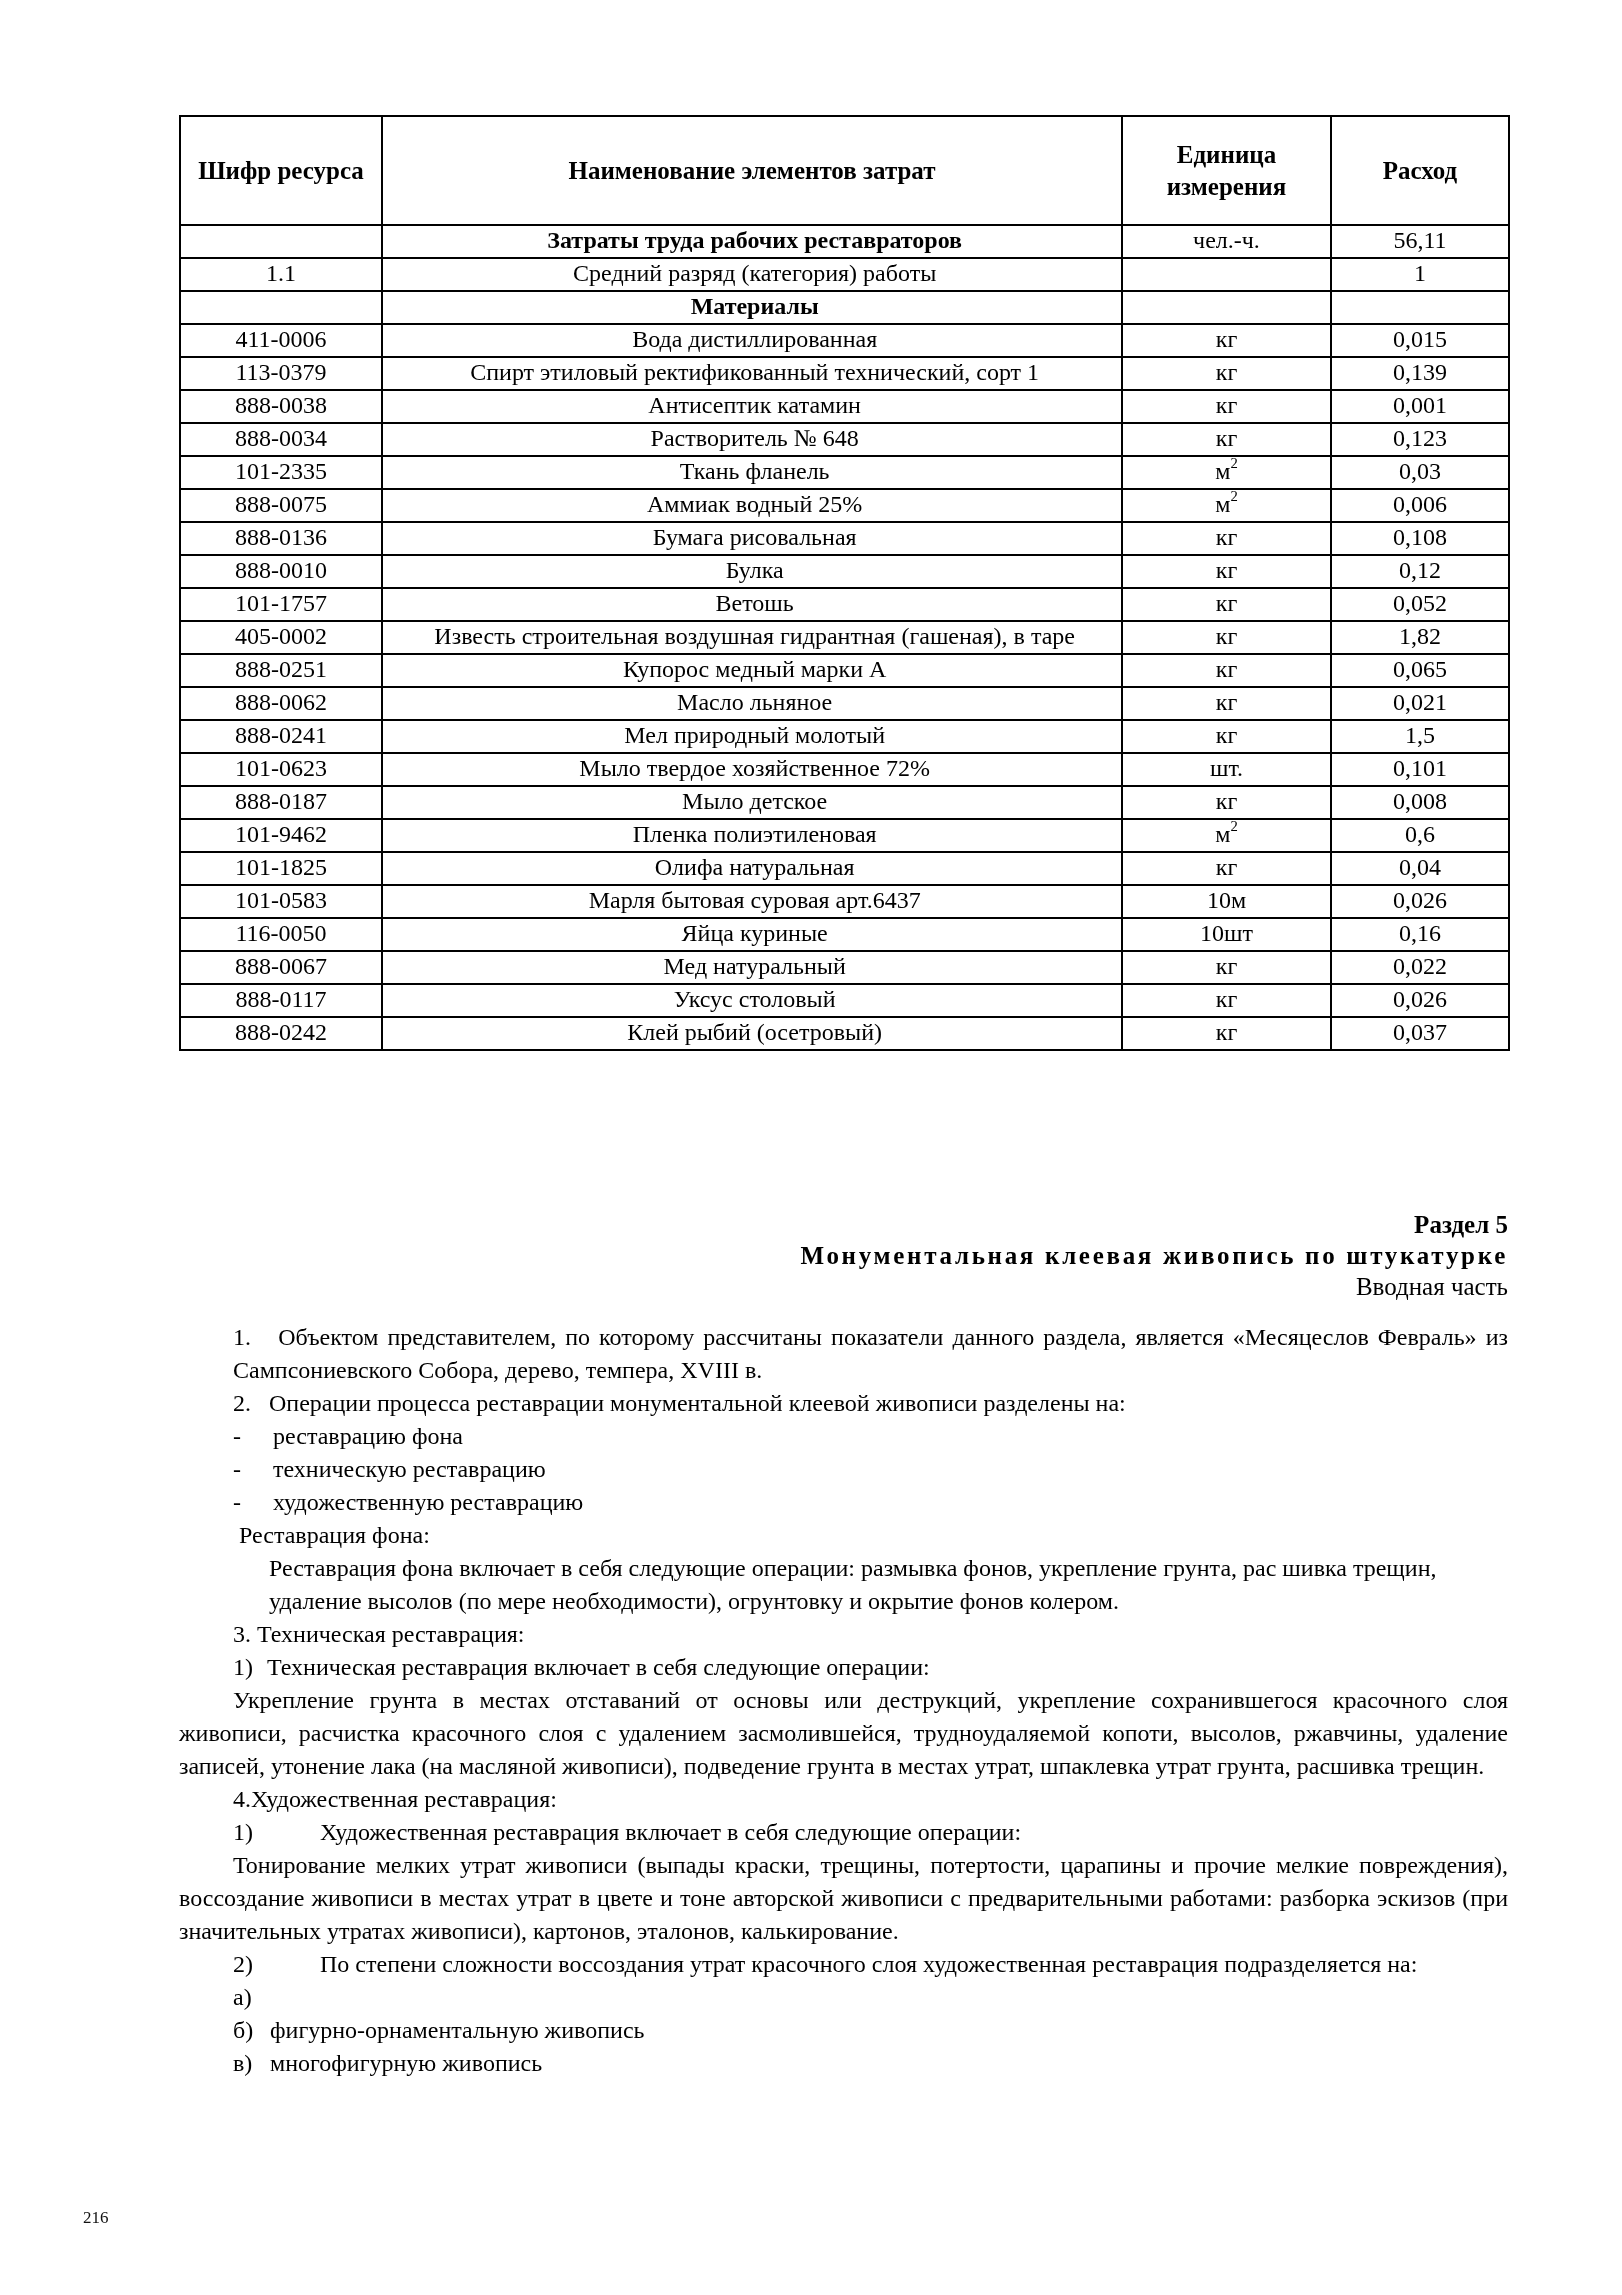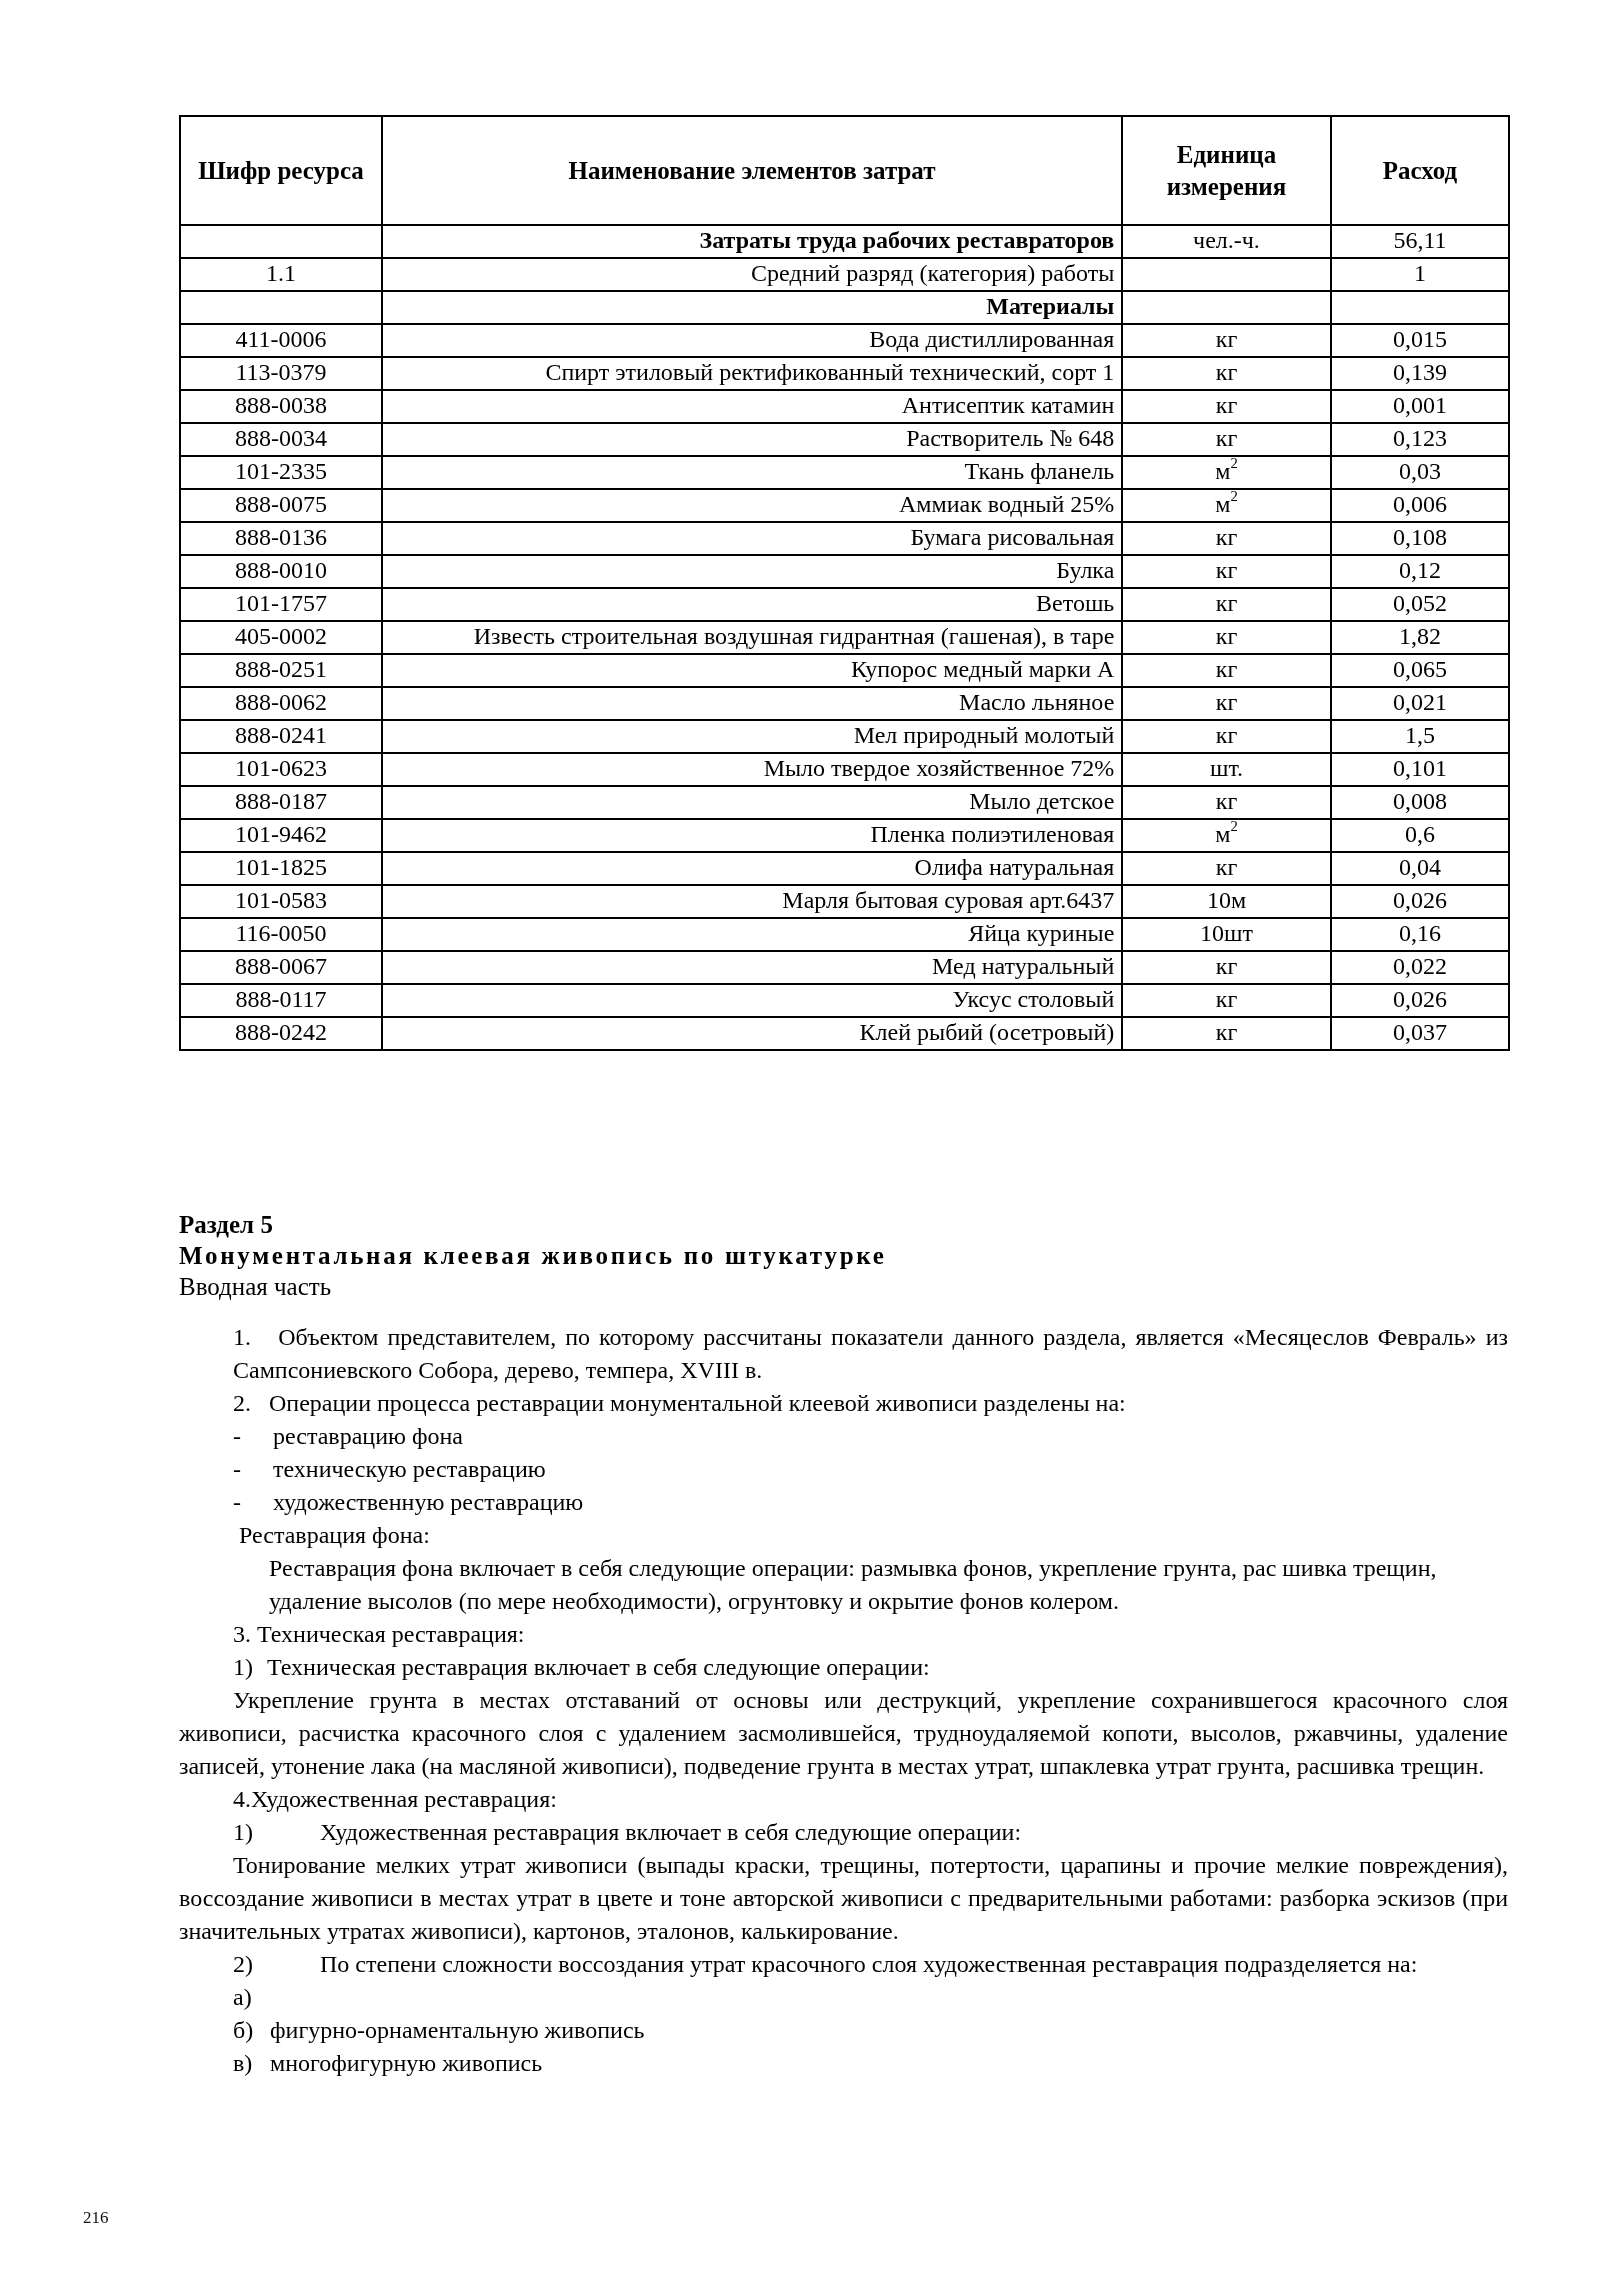--- a/index.html
+++ b/index.html
@@ -22,29 +22,29 @@
     .tbl col.c4 { width: 178px; }
     .tbl th, .tbl td {
       border: 2px solid #000; padding: 0 6.7px; vertical-align: top;
     }
     .tbl th {
       font-weight: bold; text-align: center; vertical-align: middle;
       height: 107px; line-height: 32px; font-size: 25px;
     }
     .tbl td { height: 31px; }
     .tbl td.code { text-align: center; }
-    .tbl td.name { text-align: right; padding-left: 12px; margin-left: 48px; }
+    .tbl td.name { text-align: center; padding-left: 12px; margin-left: 48px; }
     .tbl td.unit { text-align: center; }
     .tbl td.qty { text-align: center; }
     .tbl tr.bold td.name { font-weight: bold; }
     sup { font-size: 14.7px; line-height: 0; vertical-align: 10.7px; }
 
     
     .heading {
-      position: absolute; left: 163px; width: 1329px; text-align: left;
+      position: absolute; left: 163px; width: 1329px; text-align: right;
       font-size: 25px; line-height: 31px;
     }
     .h-section { top: 1209px; font-weight: bold; }
     .h-title { top: 1240px; font-weight: bold; letter-spacing: 2.7px; }
     .h-intro { top: 1271px; }
 
     
     .body-text {
       position: absolute; left: 163px; width: 1329px;
       font-size: 24px; line-height: 33px;

